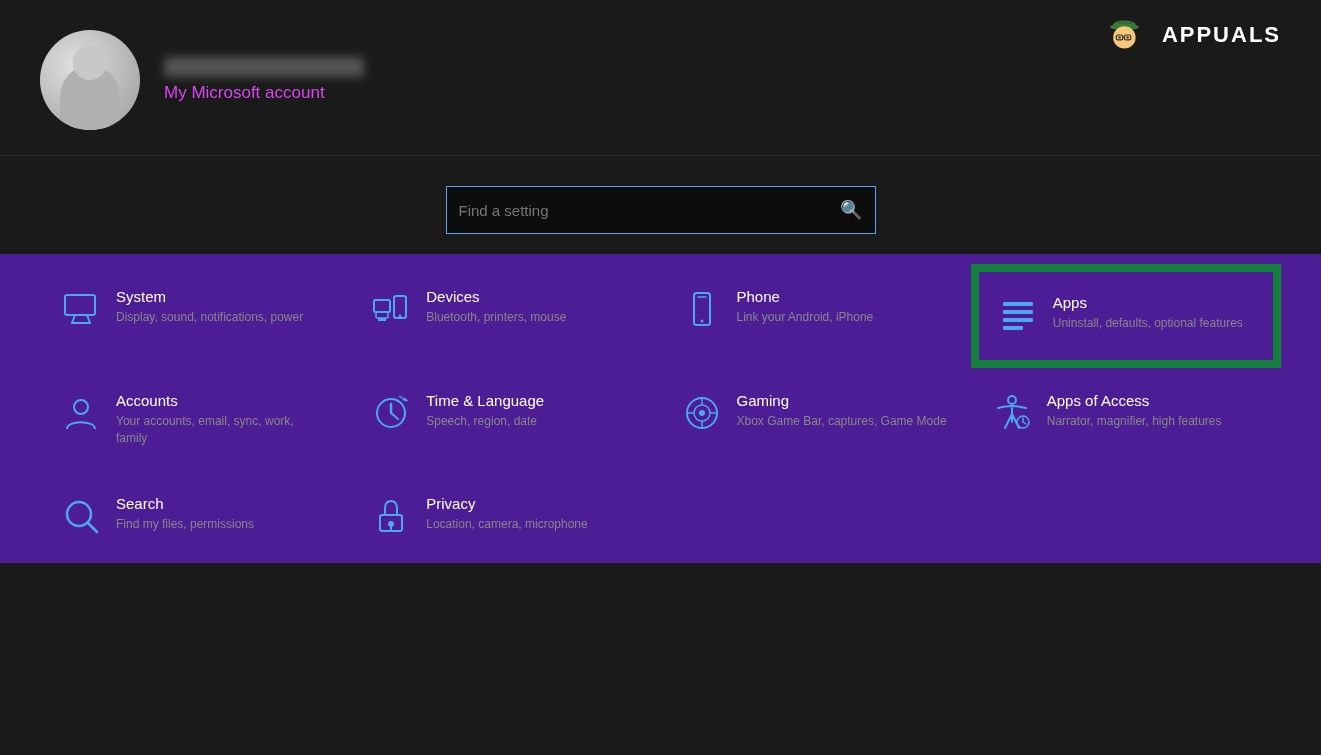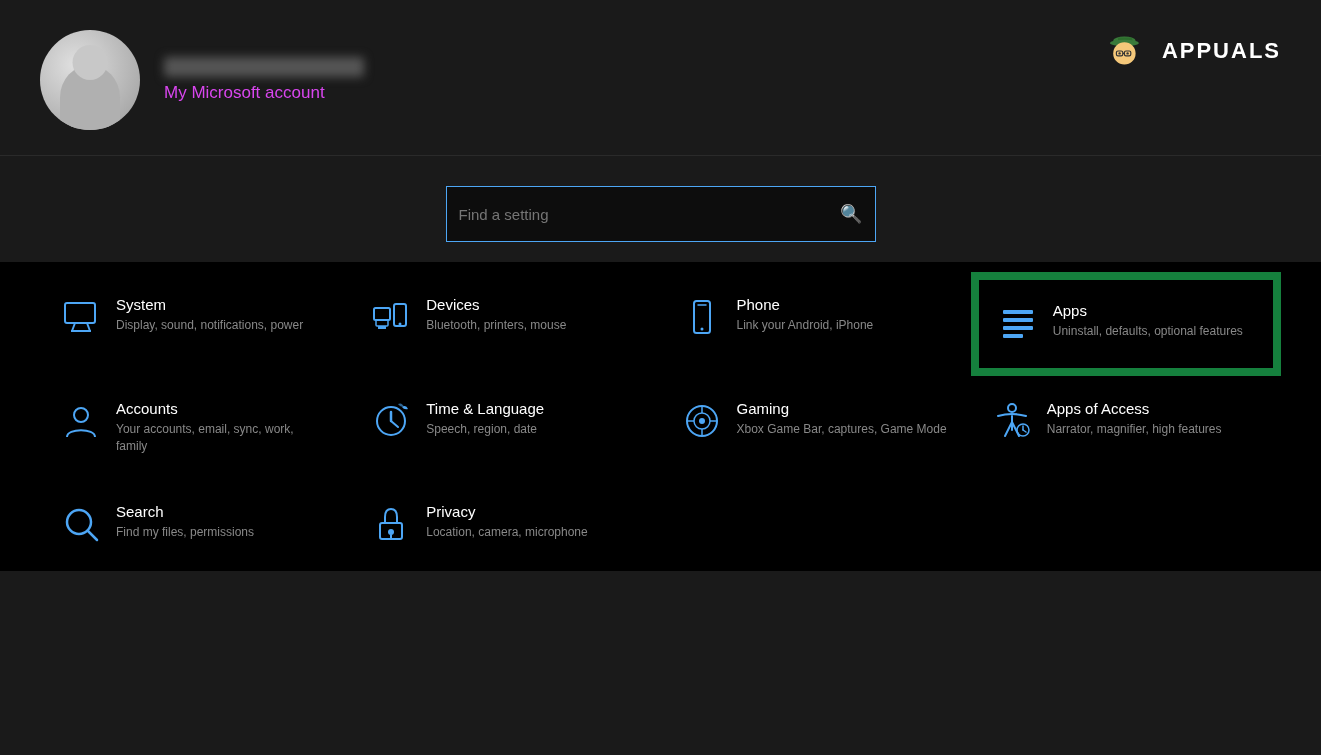--- a/index.html
+++ b/index.html
@@ -76,21 +76,20 @@
     }
 
     
     .logo-area {
       position: absolute;
       right: 40px;
       top: 15px;
       display: flex;
       align-items: center;
       gap: 20px;
-      margin-top: 16px;
     }
 
     .logo-text {
       font-size: 22px;
       font-weight: bold;
       color: #ffffff;
       letter-spacing: 2px;
     }
 
     .logo-icon {
@@ -101,21 +100,21 @@
     
     .search-section {
       display: flex;
       justify-content: center;
       padding: 30px 0 20px 0;
       background: #1a1a1a;
     }
 
     .search-box {
       width: 430px;
-      height: 56px;
+      height: 48px;
       background: #0d0d0d;
       border: 1.5px solid #4da6f5;
       display: flex;
       align-items: center;
       padding: 0 12px;
       gap: 16px;
     }
 
     .search-input {
       flex: 1;
@@ -134,21 +133,21 @@
       background: transparent;
       color: #888;
     }
 
     
     .settings-grid {
       display: grid;
       grid-template-columns: repeat(4, 1fr);
       gap: 0;
       padding: 10px 40px 0 40px;
-      background: #000000;
+      background: #4c1d95;
     }
 
     .setting-item {
       display: flex;
       align-items: flex-start;
       gap: 16px;
       padding: 22px 20px;
       cursor: pointer;
       transition: background 0.15s;
       border: 2px solid transparent;

